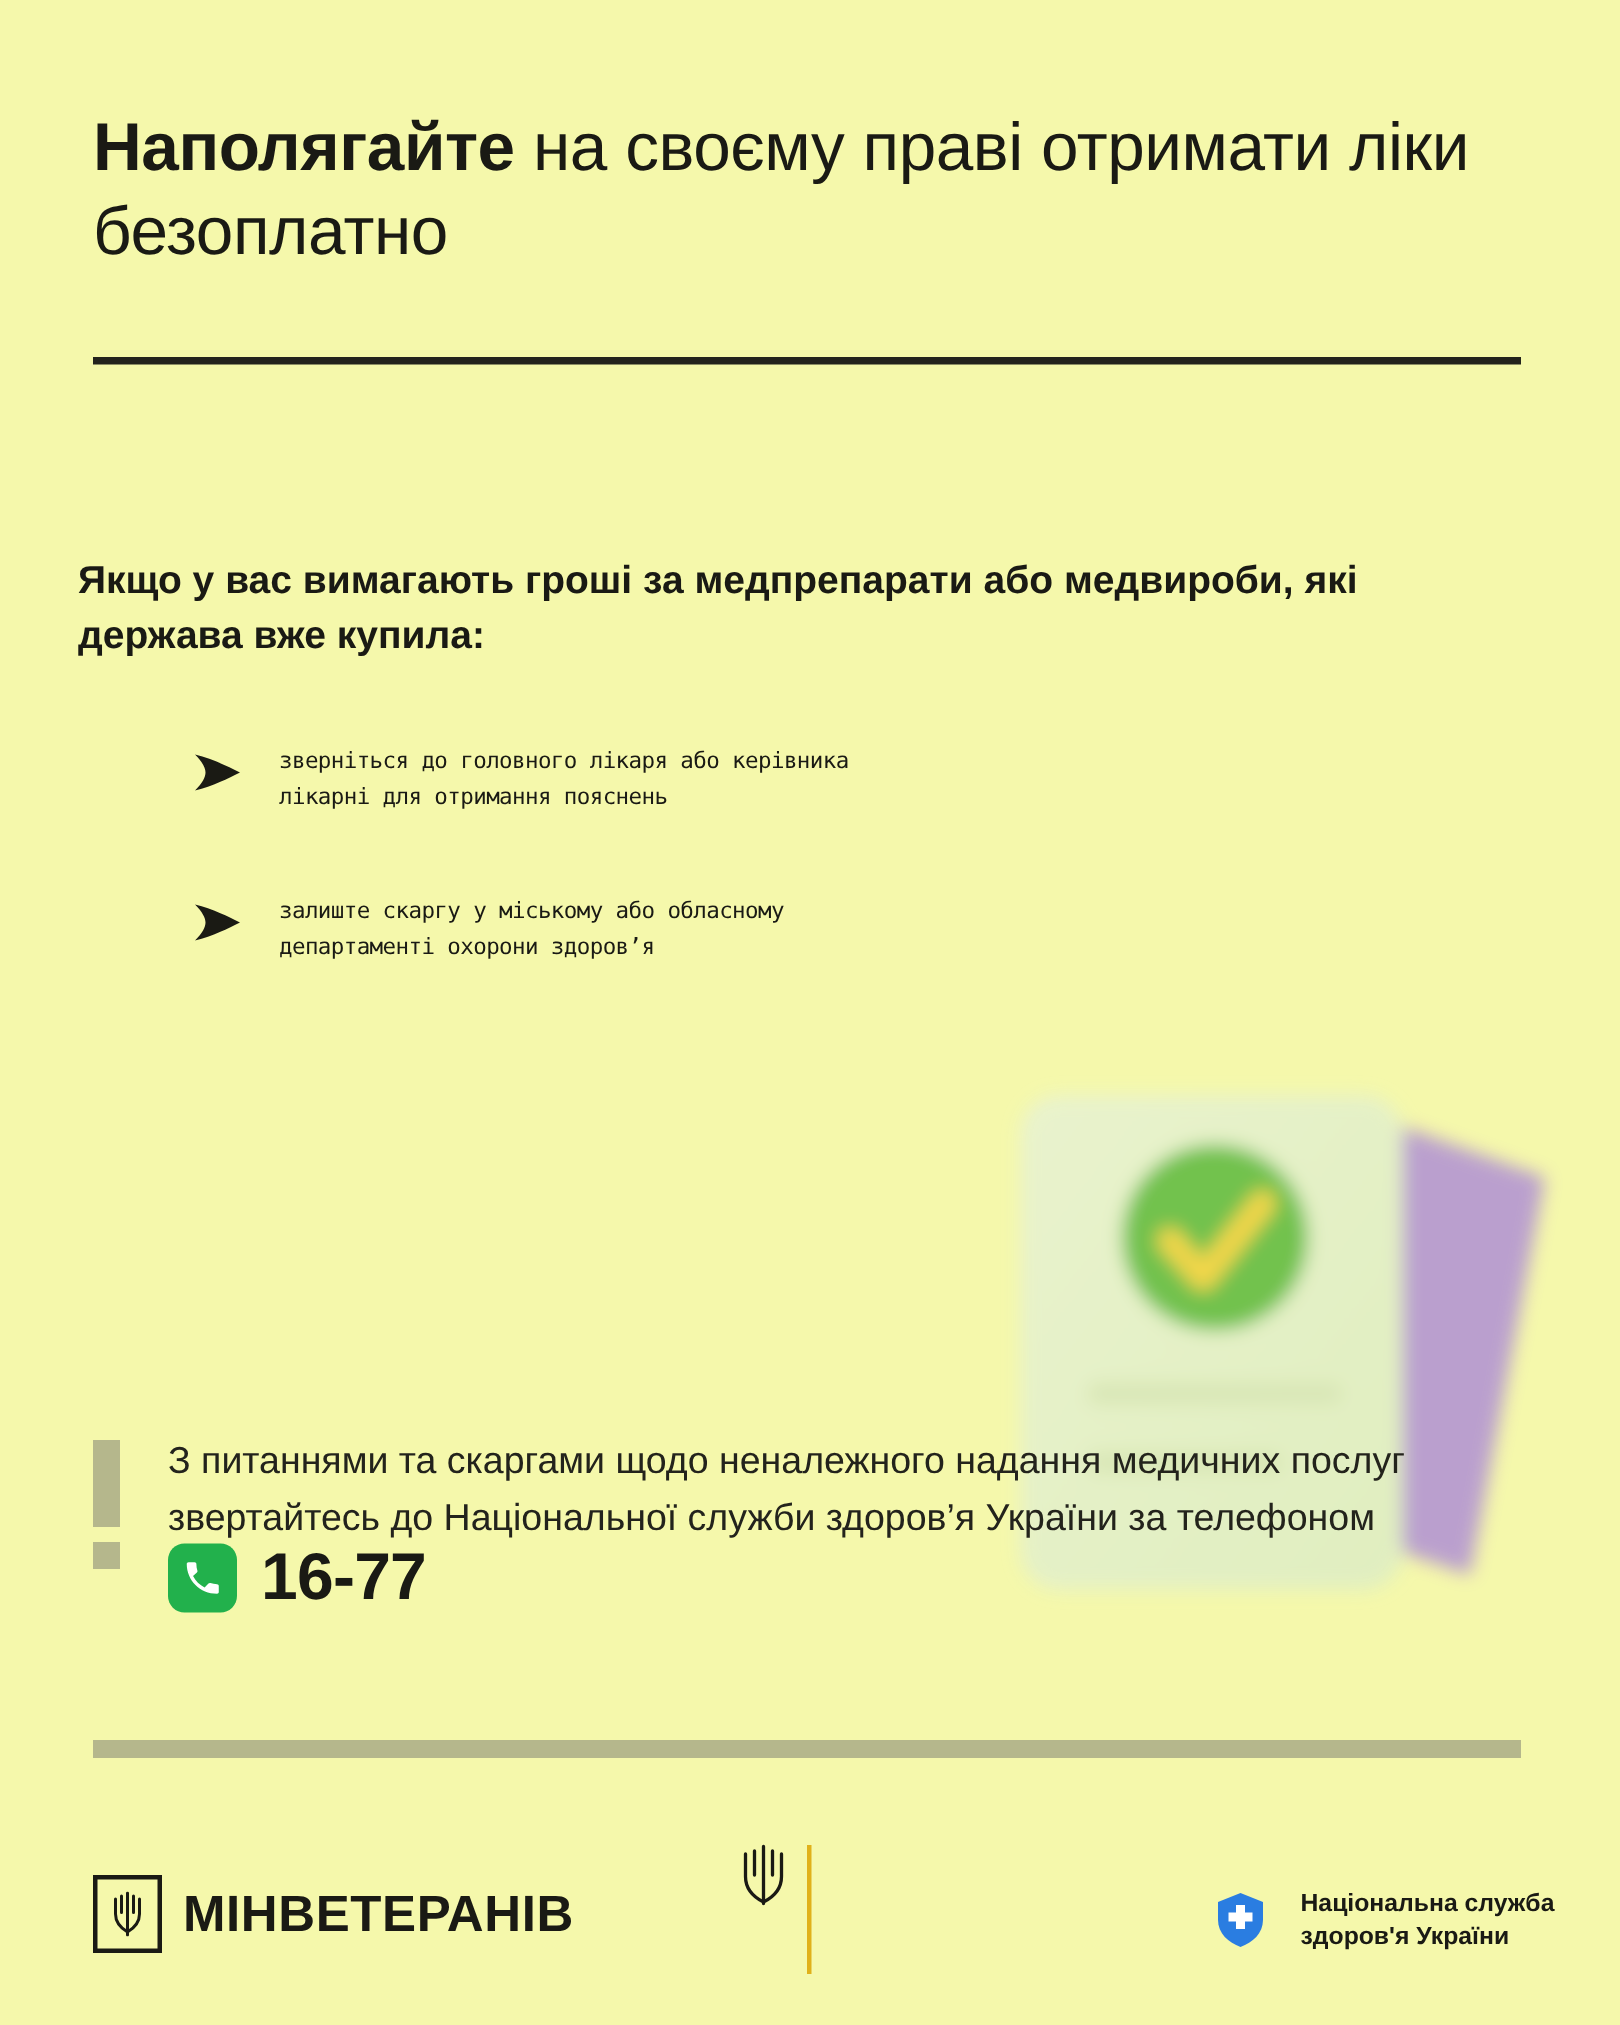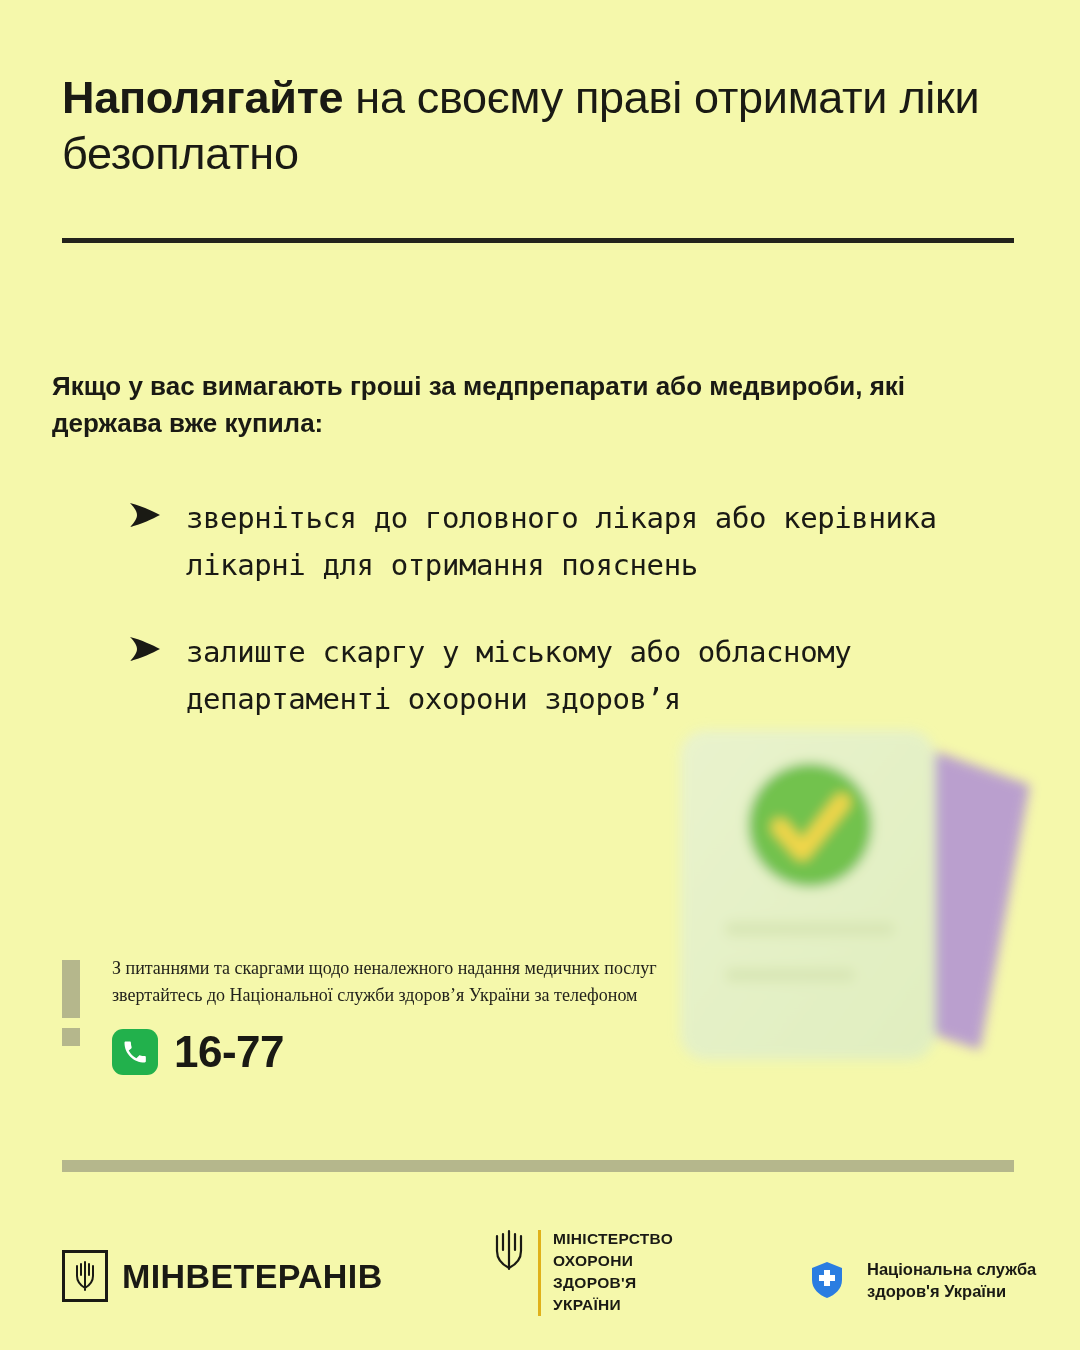--- a/index.html
+++ b/index.html
@@ -77,21 +77,21 @@
     position: absolute;
     left: 0;
     top: 6px;
     width: 34px;
     height: 28px;
     display: block;
   }
 
   .bullet-text {
     font-family: "DejaVu Sans Mono", monospace;
-    font-size: 29px;
+    font-size: 15px;
     line-height: 1.62;
     letter-spacing: -0.4px;
     color: #1a1a14;
     white-space: pre-line;
   }
 
   
   .illustration {
     position: absolute;
     left: 640px;
@@ -125,25 +125,24 @@
     margin-top: 10px;
     width: 18px;
     height: 18px;
     background: #b5b78c;
   }
   .note-text {
     position: absolute;
     left: 50px;
     top: 0;
     width: 900px;
-    font-size: 18px;
+    font-size: 25px;
     line-height: 1.52;
     color: #23231c;
     white-space: pre-line;
-    font-family: Liberation Serif, serif;
   }
   .phone-row {
     position: absolute;
     left: 50px;
     top: 72px;
     display: flex;
     align-items: center;
     gap: 16px;
   }
   .phone-badge {
@@ -337,24 +336,20 @@
       <span class="minvet-name">МІНВЕТЕРАНІВ</span>
     </div>
 
     <div class="logo-moz">
       <span>
         <svg width="34" height="44" viewBox="0 0 34 44" aria-hidden="true">
           <path d="M17 3 L17 41 M5 8 L5 23 C5 30 9 36 17 40 C25 36 29 30 29 23 L29 8 M11 6 L11 22 M23 6 L23 22" stroke="#1a1a14" stroke-width="2.2" fill="none" stroke-linecap="round"></path>
         </svg>
       </span>
       <span class="moz-divider"></span>
-      <span class="moz-text">МІНІСТЕРСТВО
-ОХОРОНИ
-ЗДОРОВ'Я
-УКРАЇНИ</span>
     </div>
 
     <div class="logo-nszu">
       <span class="nszu-shield">
         <svg width="34" height="38" viewBox="0 0 34 38" aria-hidden="true">
           <path d="M17 1 L32 7 V19 C32 28 25 34 17 37 C9 34 2 28 2 19 V7 Z" fill="#2a7de1"></path>
           <path d="M14 9 h6 v5 h5 v6 h-5 v5 h-6 v-5 h-5 v-6 h5 z" fill="#ffffff"></path>
         </svg>
       </span>
       <span class="nszu-text">Національна служба

